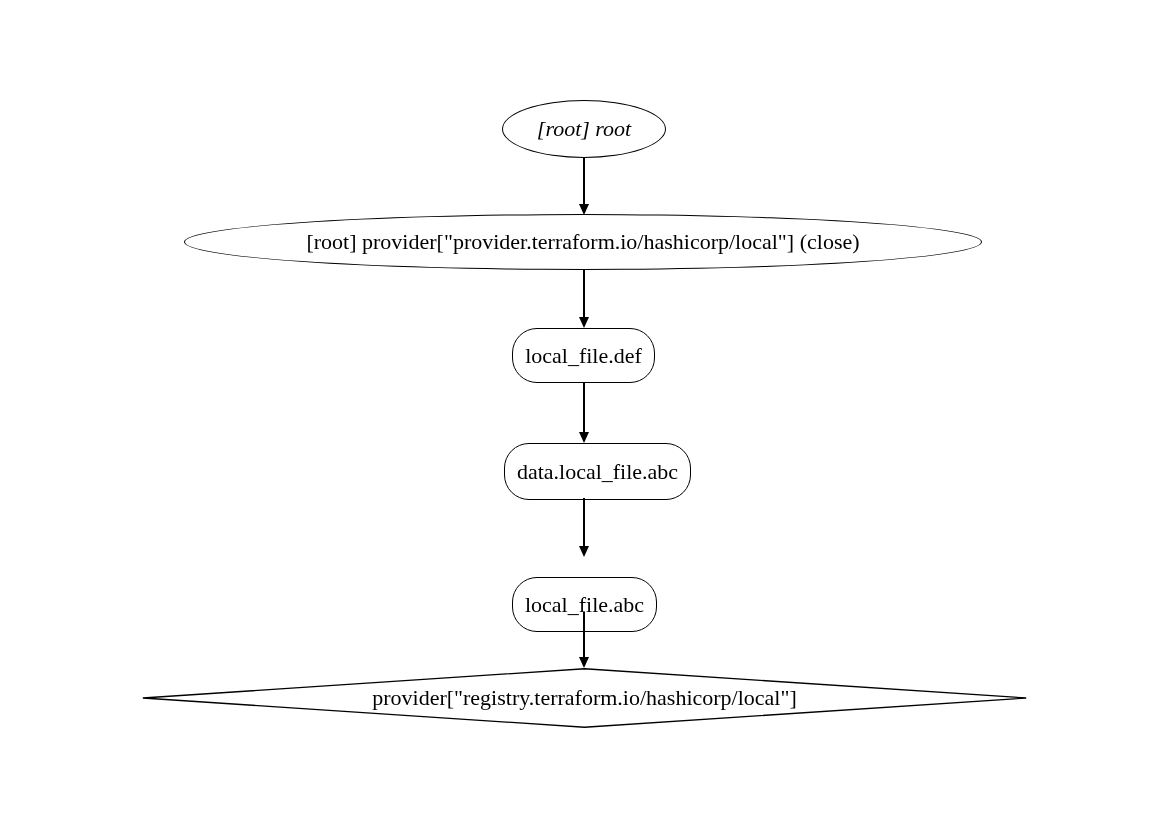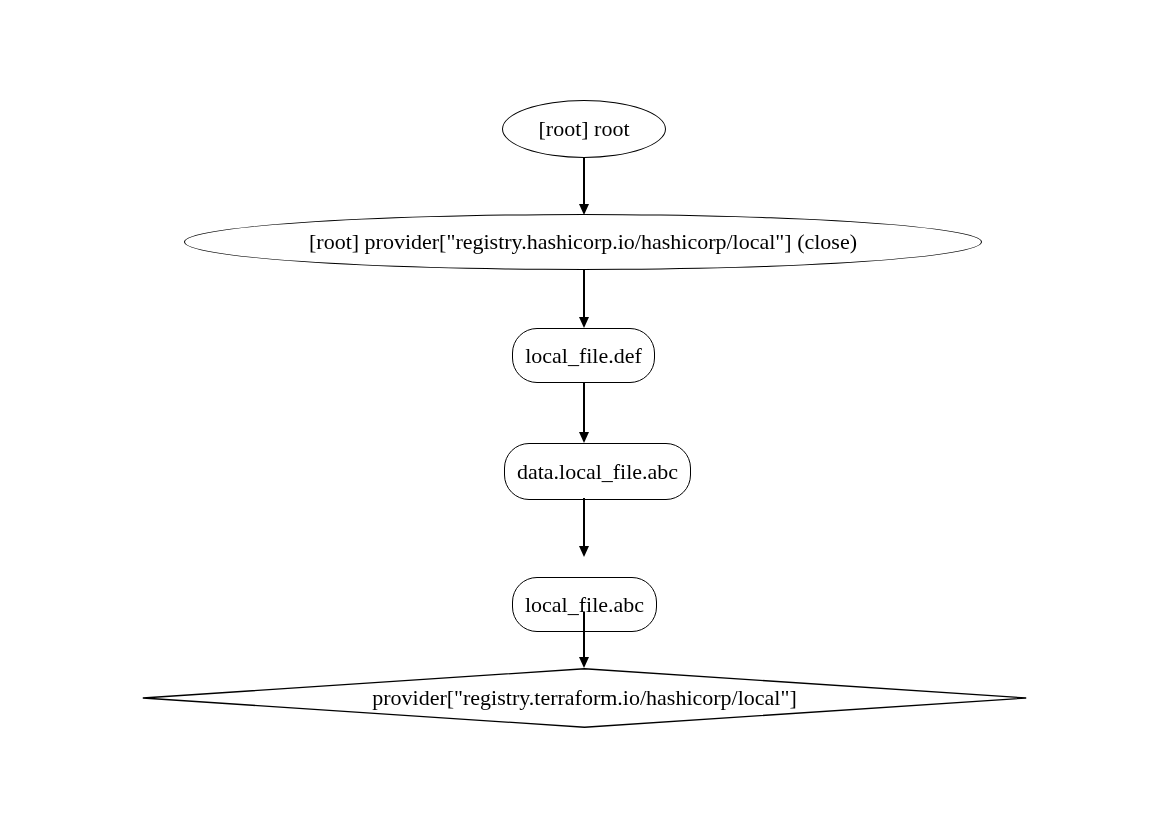--- a/index.html
+++ b/index.html
@@ -39,29 +39,29 @@
     border-right: 5px solid transparent;
     border-top: 11px solid #000000;
   }
   .diamond-svg { position: absolute; overflow: visible; }
 </style>
 </head>
 <body>
 
 <div class="canvas">
 
-  <div class="node ellipse" style="left:502px; top:100px; width:164px; height:58px;">
+  <div class="node ellipse" style="left:502px; top:100px; width:164px; height:58px;font-style:italic;">
     <span>[root] root</span>
   </div>
 
   <div class="edge-line" style="left:583px; top:158px; height:47px;"></div>
   <div class="arrow-head" style="left:579px; top:204px;"></div>
 
   <div class="node ellipse" style="left:184px; top:214px; width:798px; height:56px;">
-    <span>[root] provider["registry.hashicorp.io/hashicorp/local"] (close)</span>
+    <span>[root] provider["provider.terraform.io/hashicorp/local"] (close)</span>
   </div>
 
   <div class="edge-line" style="left:583px; top:270px; height:48px;"></div>
   <div class="arrow-head" style="left:579px; top:317px;"></div>
 
   <div class="node box" style="left:512px; top:328px; width:143px; height:55px;">
     <span>local_file.def</span>
   </div>
 
   <div class="edge-line" style="left:583px; top:383px; height:49px;"></div>

